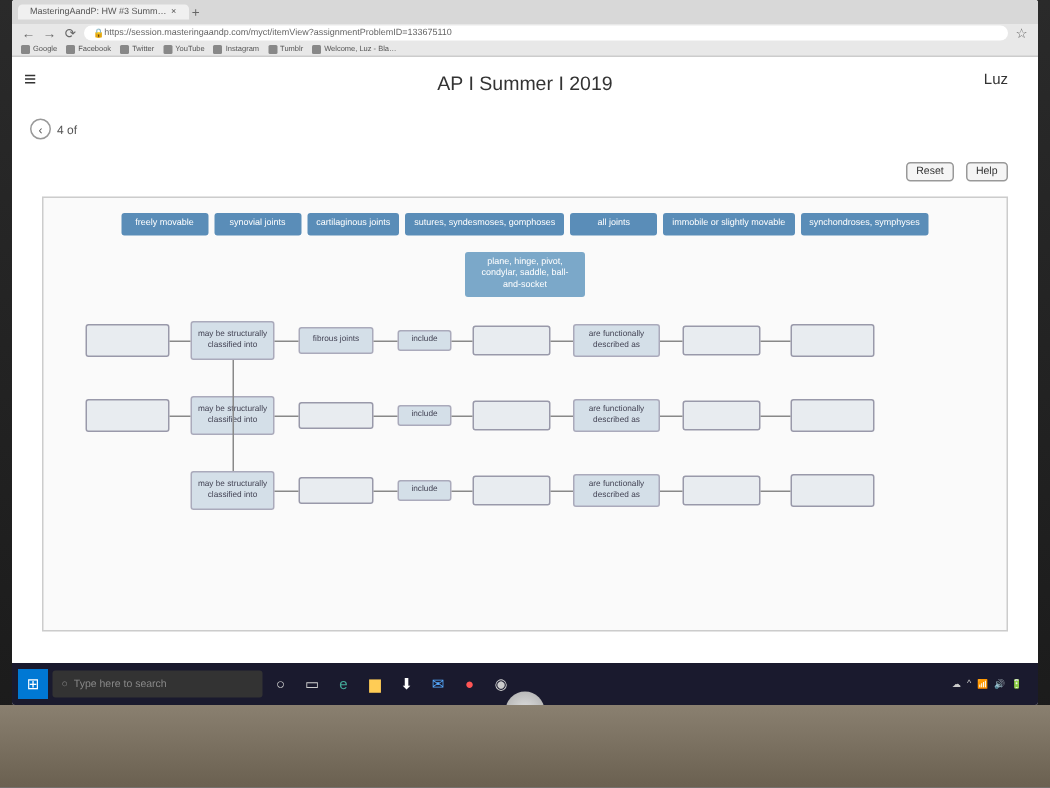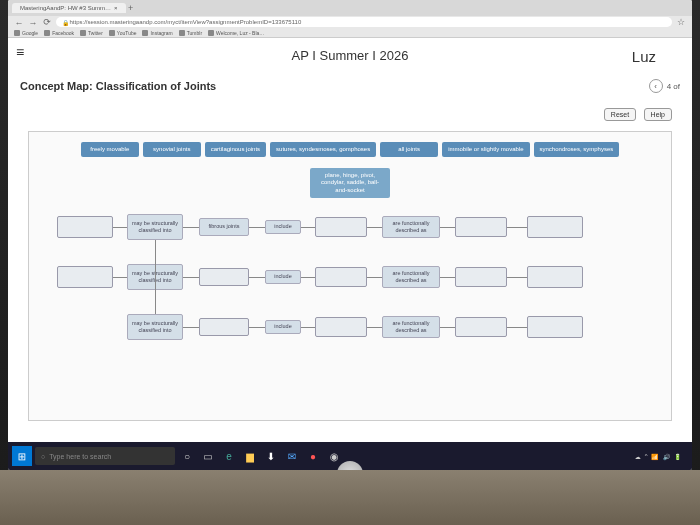--- a/index.html
+++ b/index.html
@@ -11,21 +11,21 @@
 .tab{background:#f0f0f0;padding:2px 8px;border-radius:3px 3px 0 0;font-size:6px;color:#555;display:flex;align-items:center;gap:3px}
 .addr-row{height:14px;display:flex;align-items:center;padding:0 6px;gap:4px}
 .nav-btn{width:10px;height:10px;color:#666;font-size:9px;display:flex;align-items:center;justify-content:center}
 .addr-bar{flex:1;background:#fff;border-radius:8px;height:10px;font-size:6px;color:#666;padding:0 6px;display:flex;align-items:center}
 .bookmark-row{height:8px;display:flex;align-items:center;padding:0 6px;gap:6px;font-size:5px;color:#555}
 .bookmark{display:flex;align-items:center;gap:2px}
 .bk-icon{width:6px;height:6px;background:#888;border-radius:1px}
 .content{position:absolute;top:38px;left:0;right:0;bottom:28px;background:#fff;overflow:hidden}
 .hamburger{position:absolute;top:6px;left:8px;font-size:14px;color:#333;cursor:pointer}
 .page-title{text-align:center;font-size:13px;color:#333;padding:10px 0;font-weight:normal}
-.user-name{position:absolute;top:10px;right:36px;font-size:15px;color:#333}
+.user-name{position:absolute;top:10px;right:20px;font-size:10px;color:#333}
 .back-link{font-size:9px;color:#555;padding:4px 12px;cursor:pointer}
 .back-link::before{content:"‹";margin-right:2px}
 .concept-header{display:flex;justify-content:space-between;align-items:center;padding:6px 12px}
 .concept-title{font-size:11px;font-weight:bold;color:#333}
 .page-counter{font-size:8px;color:#555;display:flex;align-items:center;gap:4px}
 .circ{border:1px solid #999;border-radius:50%;width:14px;height:14px;display:flex;align-items:center;justify-content:center;font-size:8px}
 .btn-row{text-align:right;padding:4px 20px}
 .small-btn{display:inline-block;border:1px solid #999;border-radius:3px;padding:2px 6px;font-size:7px;color:#333;background:#f5f5f5;margin-left:3px;cursor:pointer}
 .map-area{margin:6px 20px;border:1px solid #ccc;background:#fafafa;padding:10px 8px;height:290px;position:relative}
 .term-bank{display:flex;gap:4px;flex-wrap:wrap;justify-content:center;margin-bottom:6px}
@@ -96,24 +96,23 @@
           </div>
     <div class="bookmark">
             <div class="bk-icon"></div>
             <span>Welcome, Luz - Bla…</span>
           </div>
   </div>
 </div>
 
 <div class="content">
   <div class="hamburger">≡</div>
-  <div class="page-title">AP I Summer I 2026</div>
+  <div class="page-title">AP I Summer I 2019</div>
   <div class="user-name">Luz</div>
   <div class="concept-header">
-    <div class="concept-title">Concept Map: Classification of Joints</div>
     <div class="page-counter">
             <span class="circ">‹</span>
             <span>4 of</span>
           </div>
   </div>
   <div class="btn-row">
     <span class="small-btn">Reset</span>
     <span class="small-btn">Help</span>
   </div>
 

